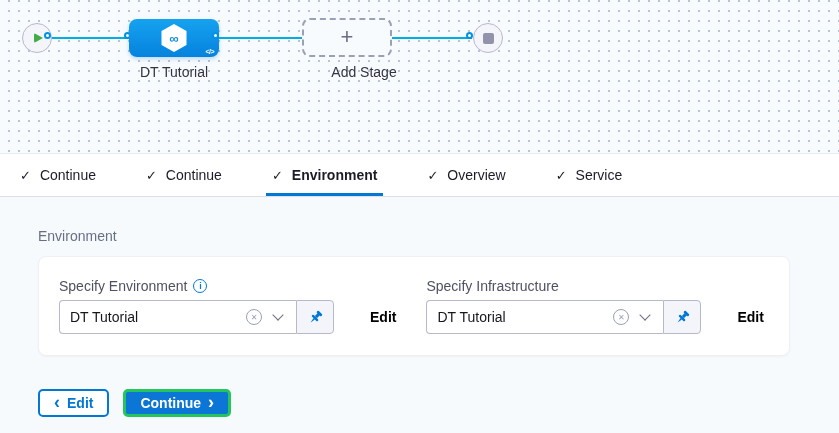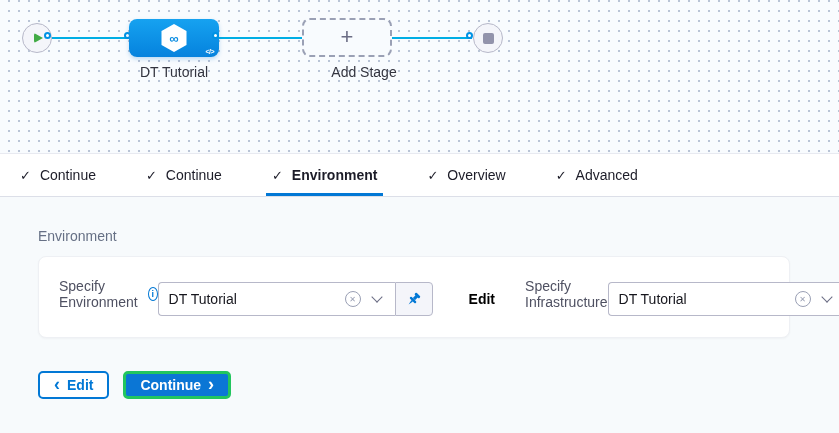--- a/index.html
+++ b/index.html
@@ -54,21 +54,21 @@
   .tab.active::after { content:""; position:absolute; left:-6px; right:-6px; bottom:0; height:3px; background:#0278d5; }
 
   
   .content { position:absolute; top:198px; left:0; width:839px; height:235px; background:#f7fafc; padding-top:30px; }
   .section-heading { margin-left:38px; font-size:14px; color:#667085; }
   .card {
     margin:12px 0 0 38px; width:752px; background:#fff; border:1px solid #eef0f4; border-radius:8px;
     padding:21px 20px 21px 20px; display:flex; align-items:flex-start;
     box-shadow:0 1px 2px rgba(40,41,61,0.04);
   }
-  .field { display:flex; flex-direction:row;align-items:flex-end; }
+  .field { display:flex; flex-direction:column; }
   .field + .field { margin-left:30px; }
   .field-label-row { display:flex; align-items:center; gap:6px; margin-bottom:6px; }
   .field-label { font-size:14px; color:#4f5162; }
   .info-icon {
     width:14px; height:14px; border:1.5px solid #0278d5; border-radius:50%; color:#0278d5;
     font-size:9px; font-weight:700; font-style:normal; display:flex; align-items:center; justify-content:center;
   }
   .control-row { display:flex; align-items:center; }
   .input-group { display:flex; width:275px; height:34px; }
   .select-box {
@@ -146,21 +146,21 @@
     <div class="tab active">
       <span class="check">✓</span>
       <span class="tab-label">Environment</span>
     </div>
     <div class="tab">
       <span class="check">✓</span>
       <span class="tab-label">Overview</span>
     </div>
     <div class="tab">
       <span class="check">✓</span>
-      <span class="tab-label">Advanced</span>
+      <span class="tab-label">Service</span>
     </div>
   </div>
 
   <div class="content">
     <div class="section-heading">Environment</div>
 
     <div class="card">
 
       <div class="field">
         <div class="field-label-row">

